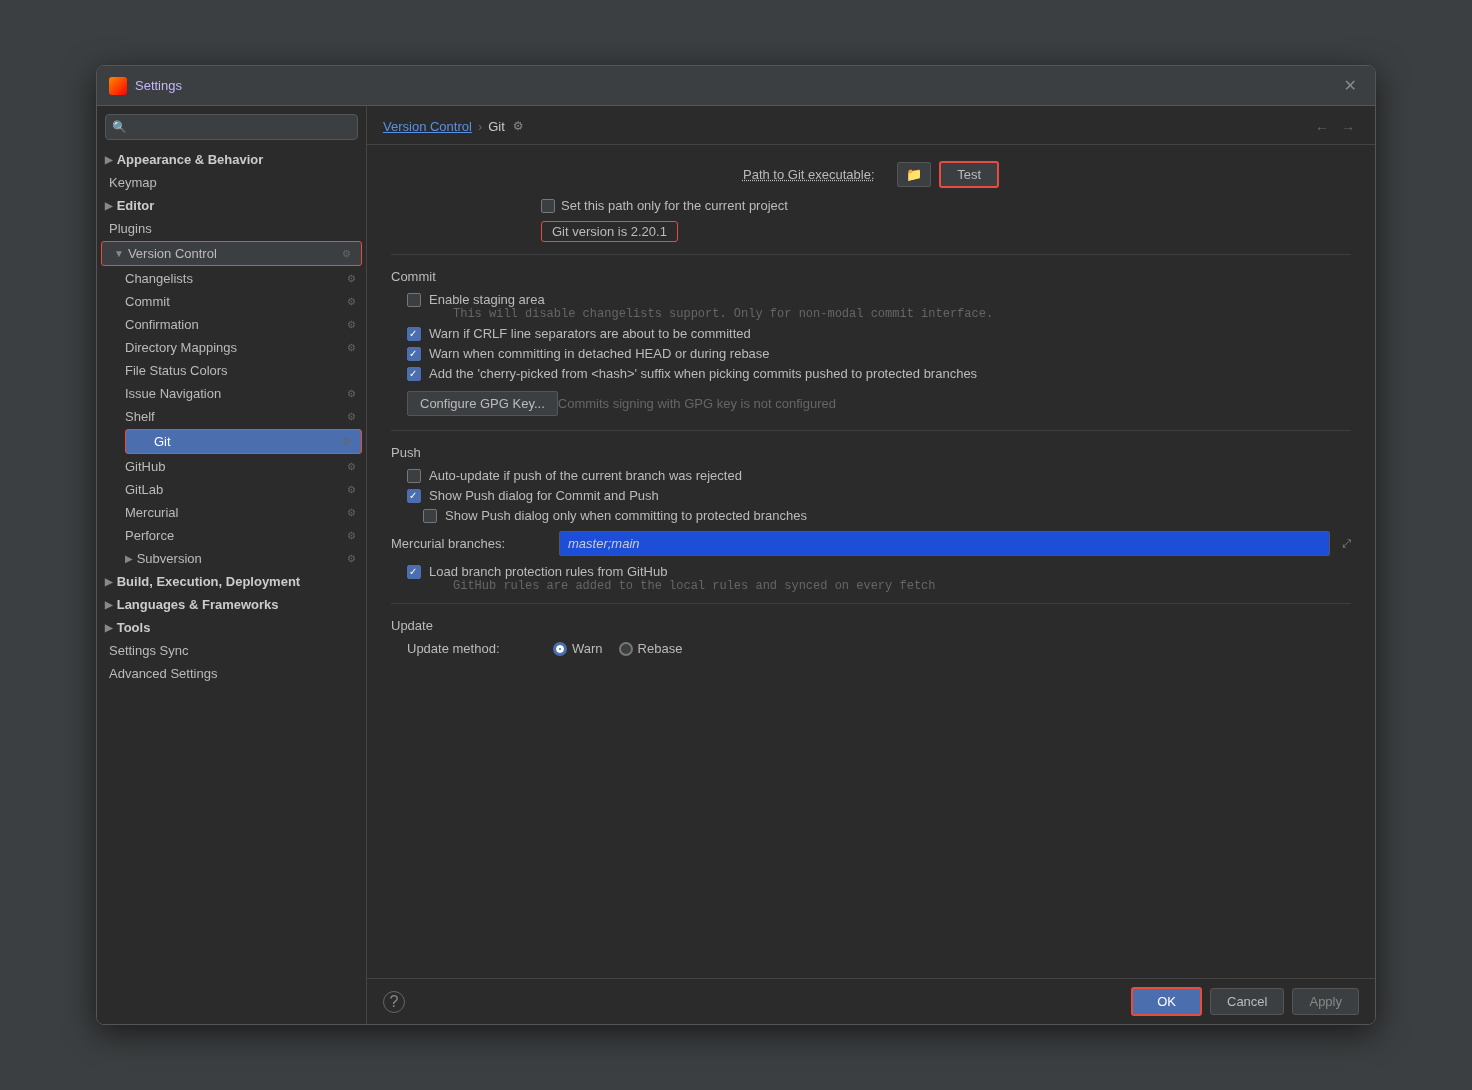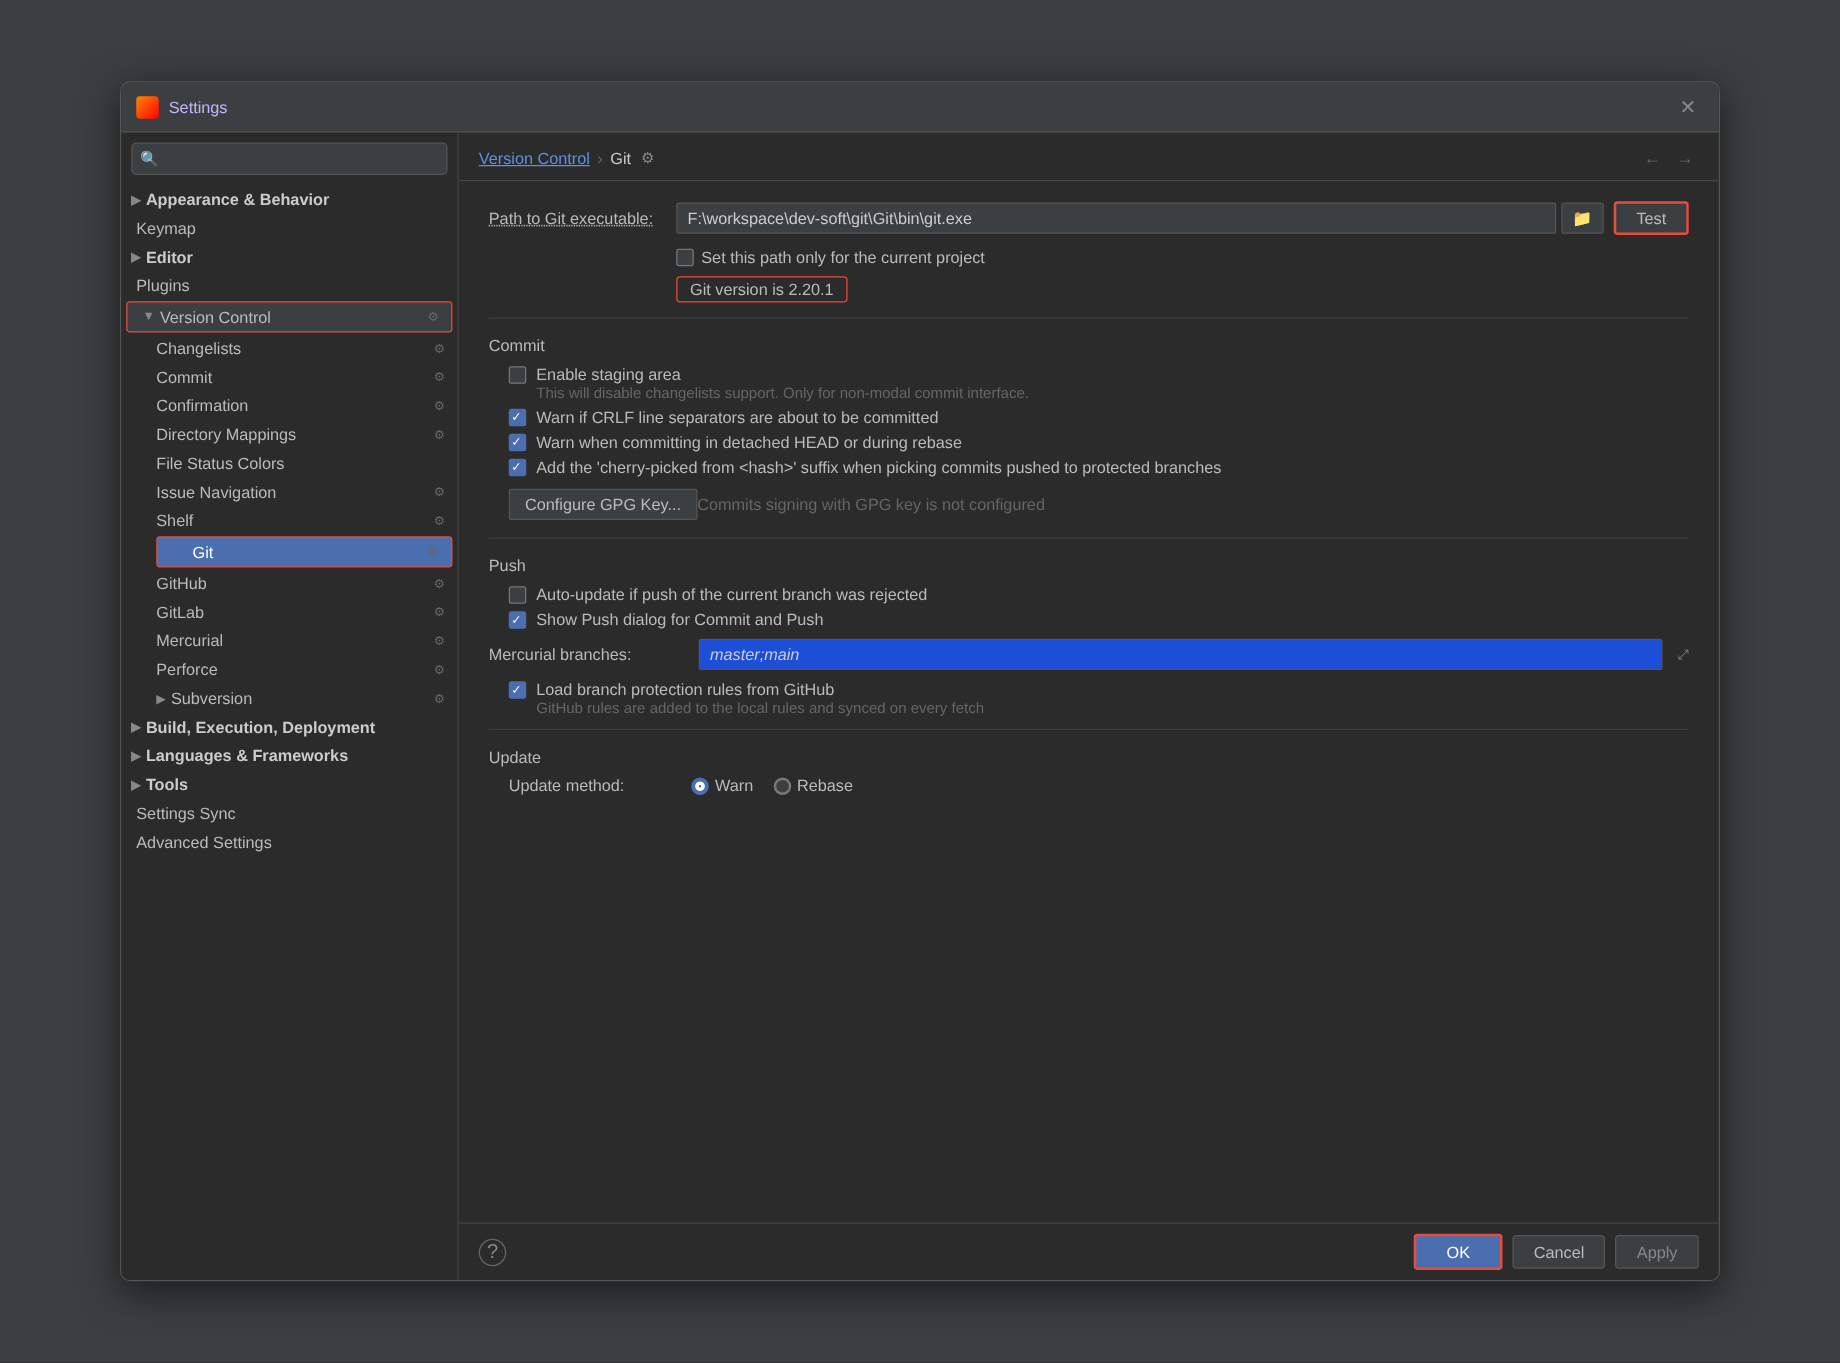--- a/index.html
+++ b/index.html
@@ -227,20 +227,22 @@
       color: #bbb;
       margin: 14px 0 8px 0;
     }
     .option-row {
       display: flex;
       align-items: flex-start;
       margin: 5px 0 5px 16px;
       gap: 8px;
     }
     .hint-indent {
+      margin-left: 24px;
+      font-family: Liberation Mono, monospace;
     }
     .configure-btn {
       background: #3c3f41;
       border: 1px solid #555;
       color: #bbb;
       padding: 4px 12px;
       cursor: pointer;
       border-radius: 2px;
       font-size: 13px;
       margin: 4px 0 4px 24px;
@@ -535,21 +537,20 @@
         <div class="nav-arrows">
           <span>←</span>
           <span>→</span>
         </div>
       </div>
 
       <div class="content-body">
 
         <div class="form-row">
           <span class="form-label">Path to Git executable:</span>
-          <input type="text" class="form-input" value="F:\workspace\dev-soft\git\Git\bin\git.exe" style="">
           <button class="browse-btn">
             <span>📁</span>
           </button>
           <button class="test-btn">Test</button>
         </div>
 
         <div class="checkbox-row">
           <span class="unchecked"></span>
           <span>Set this path only for the current project</span>
         </div>
@@ -597,20 +598,24 @@
         <div class="option-row">
           <span class="unchecked"></span>
           <span>Auto-update if push of the current branch was rejected</span>
         </div>
 
         <div class="option-row">
           <span class="checked-blue"></span>
           <span>Show Push dialog for Commit and Push</span>
         </div>
 
+        <div class="option-row" style="margin-left: 32px;">
+          <span class="unchecked"></span>
+          <span>Show Push dialog only when committing to protected branches</span>
+        </div>
 
         <div class="protected-row">
           <span class="protected-label">Mercurial branches:</span>
           <input type="text" class="protected-input" value="master;main" style="">
           <span class="expand-icon">⤢</span>
         </div>
 
         <div class="option-row">
           <span class="checked-blue"></span>
           <div>

